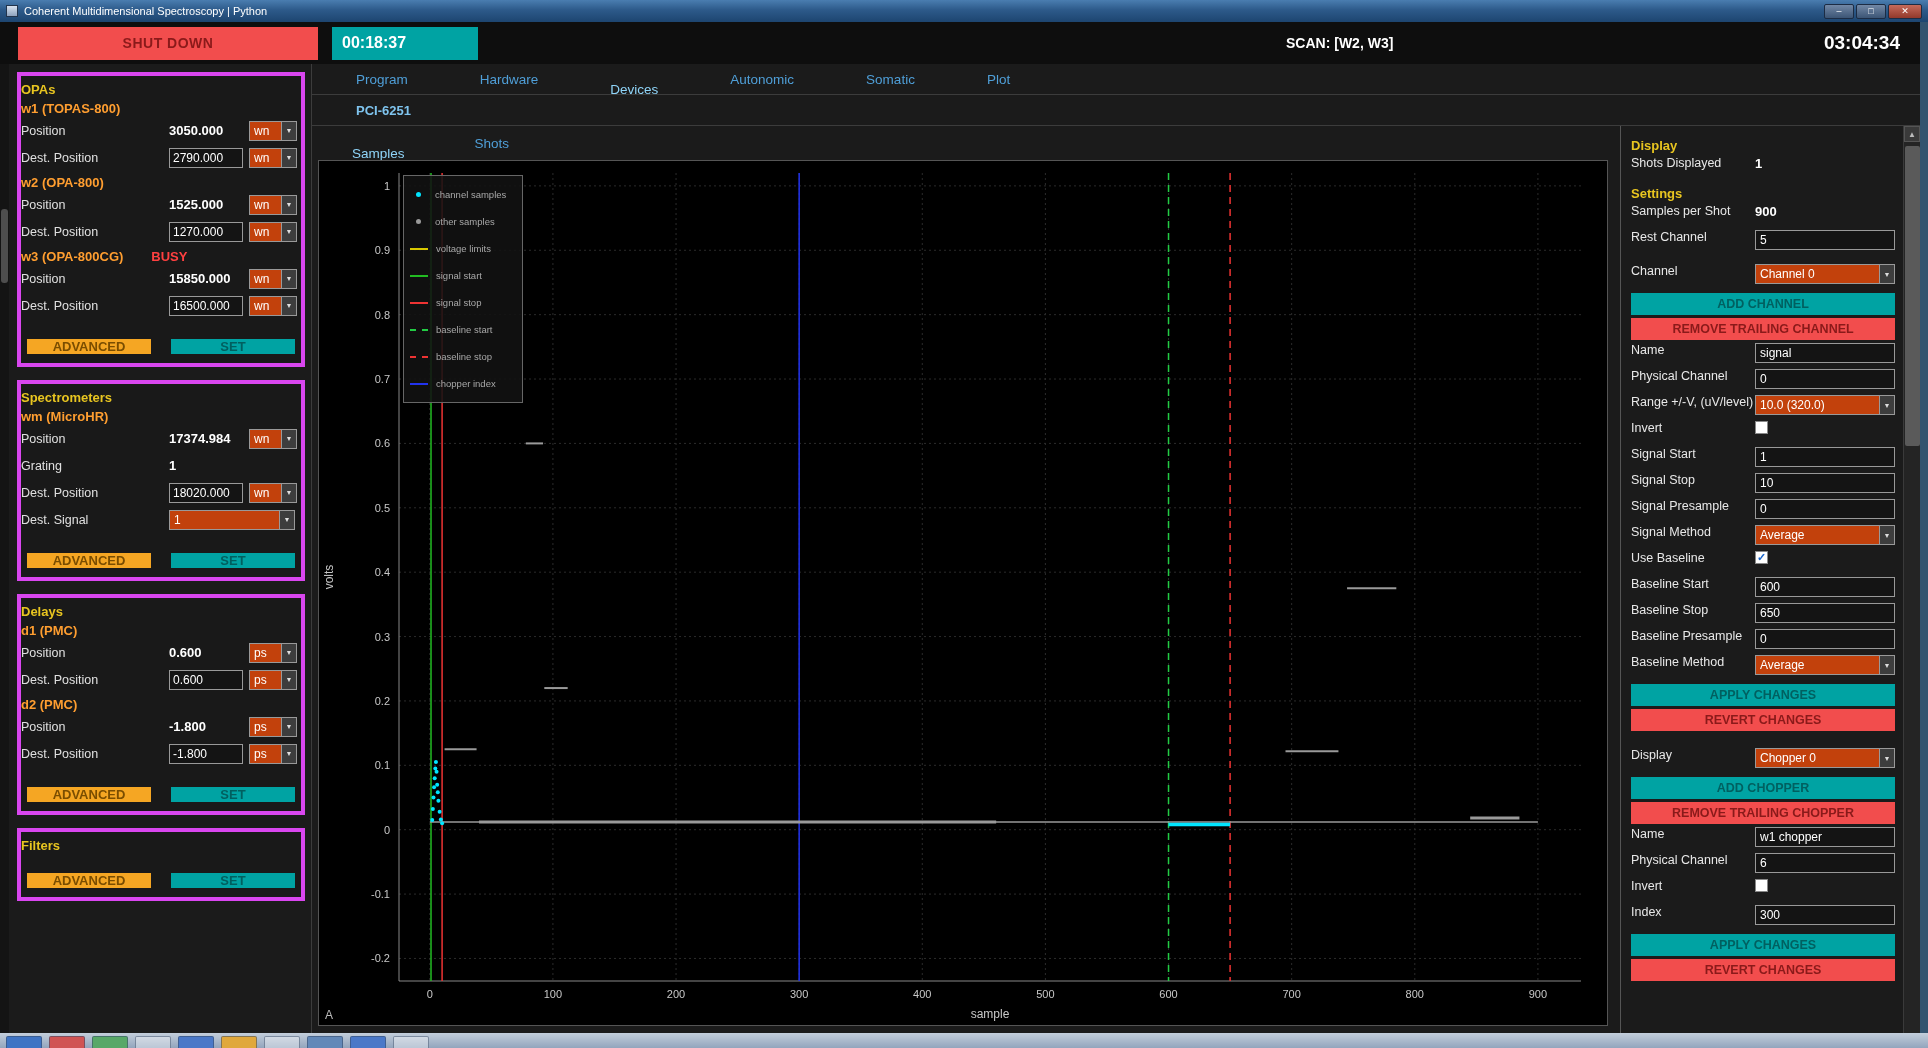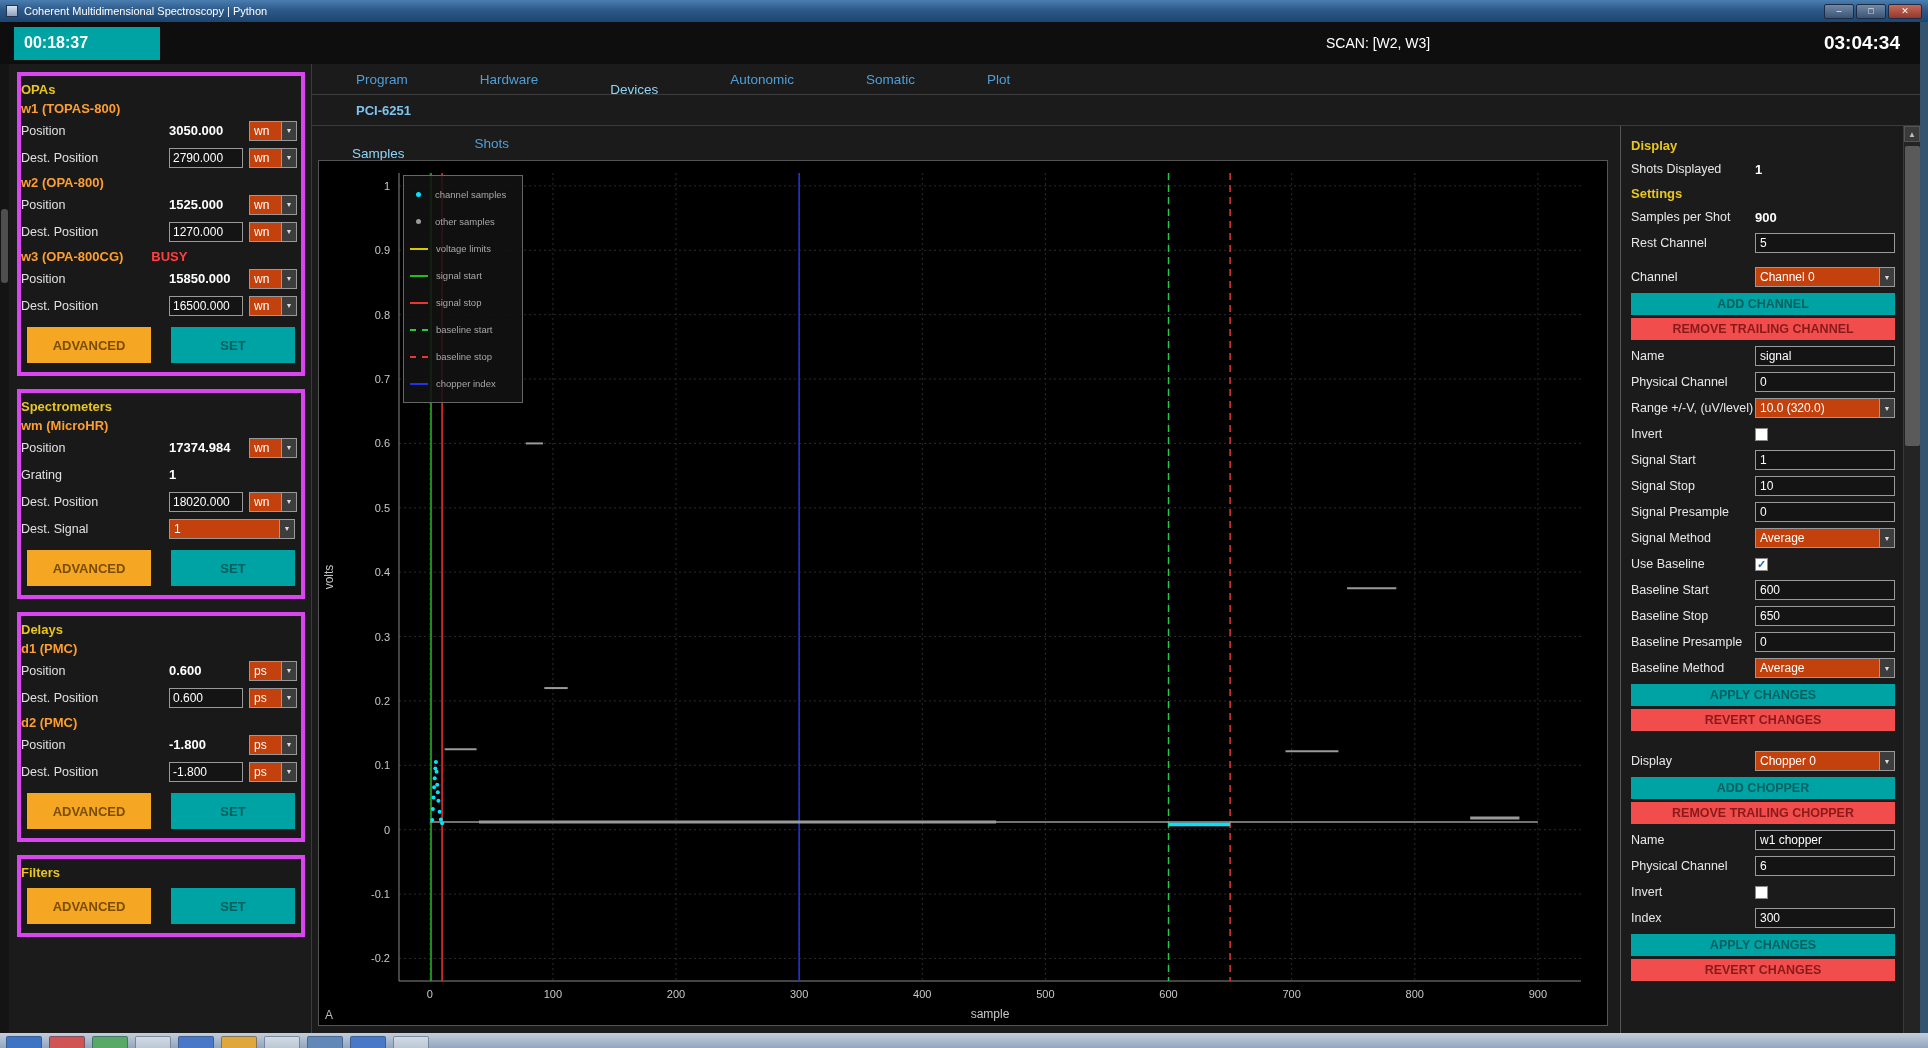--- a/index.html
+++ b/index.html
@@ -14,21 +14,21 @@
   .win-controls { display:flex; gap:2px; }
   .win-btn { width:30px; height:15px; display:flex; align-items:center; justify-content:center; font-size:9px; color:#fff; background:linear-gradient(#7288a6,#3c5575); border:1px solid #1c2c44; border-radius:2px; cursor:pointer; }
   .win-btn.close { width:34px; background:linear-gradient(#c66a5a,#93392b); }
 
   
   .app { flex:1; min-height:0; background:#1b1b1b; display:flex; flex-direction:column; border-right:8px solid #33536f; }
 
   .topbar { height:42px; flex:0 0 auto; background:#0e0e0e; display:flex; align-items:center; position:relative; }
   .shutdown-btn { width:300px; height:33px; margin-left:18px; background:#f24d4d; color:#8a1a1a; font-weight:bold; font-size:14px; letter-spacing:.5px; display:flex; align-items:center; justify-content:center; cursor:pointer; }
   .timer-box { width:146px; height:33px; margin-left:14px; background:#00a3a3; color:#fff; font-weight:bold; font-size:16px; display:flex; align-items:center; padding-left:10px; }
-  .scan-label { position:absolute; left:1326px; top:50%; transform:translateY(-50%); font-weight:normal; font-size:14px; color:#fff; }
+  .scan-label { position:absolute; left:1286px; top:50%; transform:translateY(-50%); font-weight:bold; font-size:14px; color:#fff; }
   .clock { position:absolute; right:20px; top:50%; transform:translateY(-50%); font-weight:bold; font-size:19px; color:#fff; }
 
   .content { flex:1; min-height:0; display:flex; }
 
   
   .side-scroll { width:9px; flex:0 0 auto; background:#141414; position:relative; }
   .side-scroll .thumb { position:absolute; left:1px; top:145px; width:7px; height:74px; background:#4e4e4e; border-radius:3px; }
 
   
   .sidebar { width:302px; flex:0 0 auto; padding:8px 6px 0 8px; overflow:hidden; }
@@ -40,21 +40,21 @@
   .row-label { width:148px; flex:0 0 auto; font-size:12.5px; color:#e0e0e0; }
   .row-value { width:74px; flex:0 0 auto; font-weight:bold; font-size:13px; color:#fff; white-space:nowrap; overflow:hidden; }
   .row-input { width:74px; flex:0 0 auto; height:20px; background:#141414; border:1px solid #999; color:#fff; font-size:12px; padding:0 3px; font-family:inherit; }
   .dropdown { display:flex; align-items:center; height:20px; background:#c2410c; border:1px solid #999; cursor:pointer; }
   .dd-text { flex:1; color:#fff; font-size:12px; padding:0 4px; white-space:nowrap; overflow:hidden; }
   .dd-arrow { width:15px; height:100%; flex:0 0 auto; background:#3d3d3d; border-left:1px solid #999; color:#ddd; font-size:7px; display:flex; align-items:center; justify-content:center; }
   .unit { width:48px; margin-left:6px; }
   .w126 { width:126px; }
   .w140 { width:140px; flex:0 0 auto; }
   .btn-row { display:flex; gap:20px; margin-top:8px; padding:0 6px; }
-  .btn { flex:1; height:36px; display:flex; align-items:center; justify-content:center; font-weight:bold; font-size:13px; cursor:pointer; }
+  .btn { flex:1; height:15px; display:flex; align-items:center; justify-content:center; font-weight:bold; font-size:13px; cursor:pointer;margin-top:12px; }
   .btn-yellow { background:#f5a623; color:#7a4d00; }
   .btn-teal { background:#00a3a3; color:#006060; }
 
   
   .main { flex:1; min-width:0; display:flex; flex-direction:column; border-left:1px solid #3c3c3c; }
   .nav-row { height:31px; flex:0 0 auto; display:flex; align-items:center; gap:72px; padding-left:44px; border-bottom:1px solid #3c3c3c; }
   .nav-item { color:#4f9fd8; font-weight:normal; font-size:13.5px; cursor:pointer; white-space:nowrap; }
   .nav-item.active { color:#8fd4f8;margin-top:20px; }
   .device-row { height:31px; flex:0 0 auto; display:flex; align-items:center; padding-left:44px; border-bottom:1px solid #3c3c3c; }
   .device-tab { color:#7fc4ee; font-weight:bold; font-size:13px; cursor:pointer; }
@@ -66,21 +66,21 @@
   .legend { position:absolute; left:84px; top:14px; width:120px; background:rgba(18,18,18,.88); border:1px solid #666; padding:5px 6px; }
   .legend-row { display:flex; align-items:center; gap:8px; height:27px; }
   .legend-swatch { width:18px; height:0; flex:0 0 auto; }
   .legend-swatch.dot { width:5px; height:5px; border-radius:50%; margin:0 6px; }
   .legend-label { color:#a8a8a8; font-size:9.5px; white-space:nowrap; }
   .autorange-btn { position:absolute; left:2px; bottom:2px; width:16px; height:16px; color:#bbb; font-size:12px; display:flex; align-items:center; justify-content:center; cursor:pointer; }
 
   
   .rpanel { width:283px; flex:0 0 auto; border-left:1px solid #555; background:#1b1b1b; padding:8px 8px 0 10px; overflow:hidden; }
   .sec-title { height:22px; display:flex; align-items:center; color:#e8c520; font-weight:bold; font-size:13px; }
-  .prow { height:26px; display:flex; align-items:center; }
+  .prow { height:26px; display:flex; }
   .plabel { flex:1; font-size:12.5px; color:#e8e8e8; white-space:nowrap; }
   .pstatic { width:140px; flex:0 0 auto; font-weight:bold; font-size:13px; color:#fff; }
   .pinput { width:140px; flex:0 0 auto; height:20px; background:#141414; border:1px solid #999; color:#fff; font-size:12px; padding:0 4px; font-family:inherit; }
   .pbtn { height:22px; margin:3px 0; display:flex; align-items:center; justify-content:center; font-weight:bold; font-size:12.5px; cursor:pointer; }
   .pbtn.teal { background:#00a3a3; color:#006060; }
   .pbtn.red { background:#f24d4d; color:#8a1a1a; }
   .cbwrap { width:140px; flex:0 0 auto; display:flex; }
   .checkbox { width:13px; height:13px; background:#fff; border:1px solid #888; display:flex; align-items:center; justify-content:center; font-size:11px; line-height:11px; color:#1a66cc; font-weight:bold; cursor:pointer; }
   .gap8 { height:8px; } .gap14 { height:14px; }
 
@@ -106,20 +106,21 @@
     <div class="win-controls">
       <div class="win-btn">–</div>
       <div class="win-btn">□</div>
       <div class="win-btn close">✕</div>
     </div>
   </div>
 
   <div class="app">
 
     <div class="topbar">
+      <div class="shutdown-btn">SHUT DOWN</div>
       <div class="timer-box">00:18:37</div>
       <div class="scan-label">SCAN: [W2, W3]</div>
       <div class="clock">03:04:34</div>
     </div>
 
     <div class="content">
 
       <div class="side-scroll">
         <div class="thumb"></div>
       </div>

